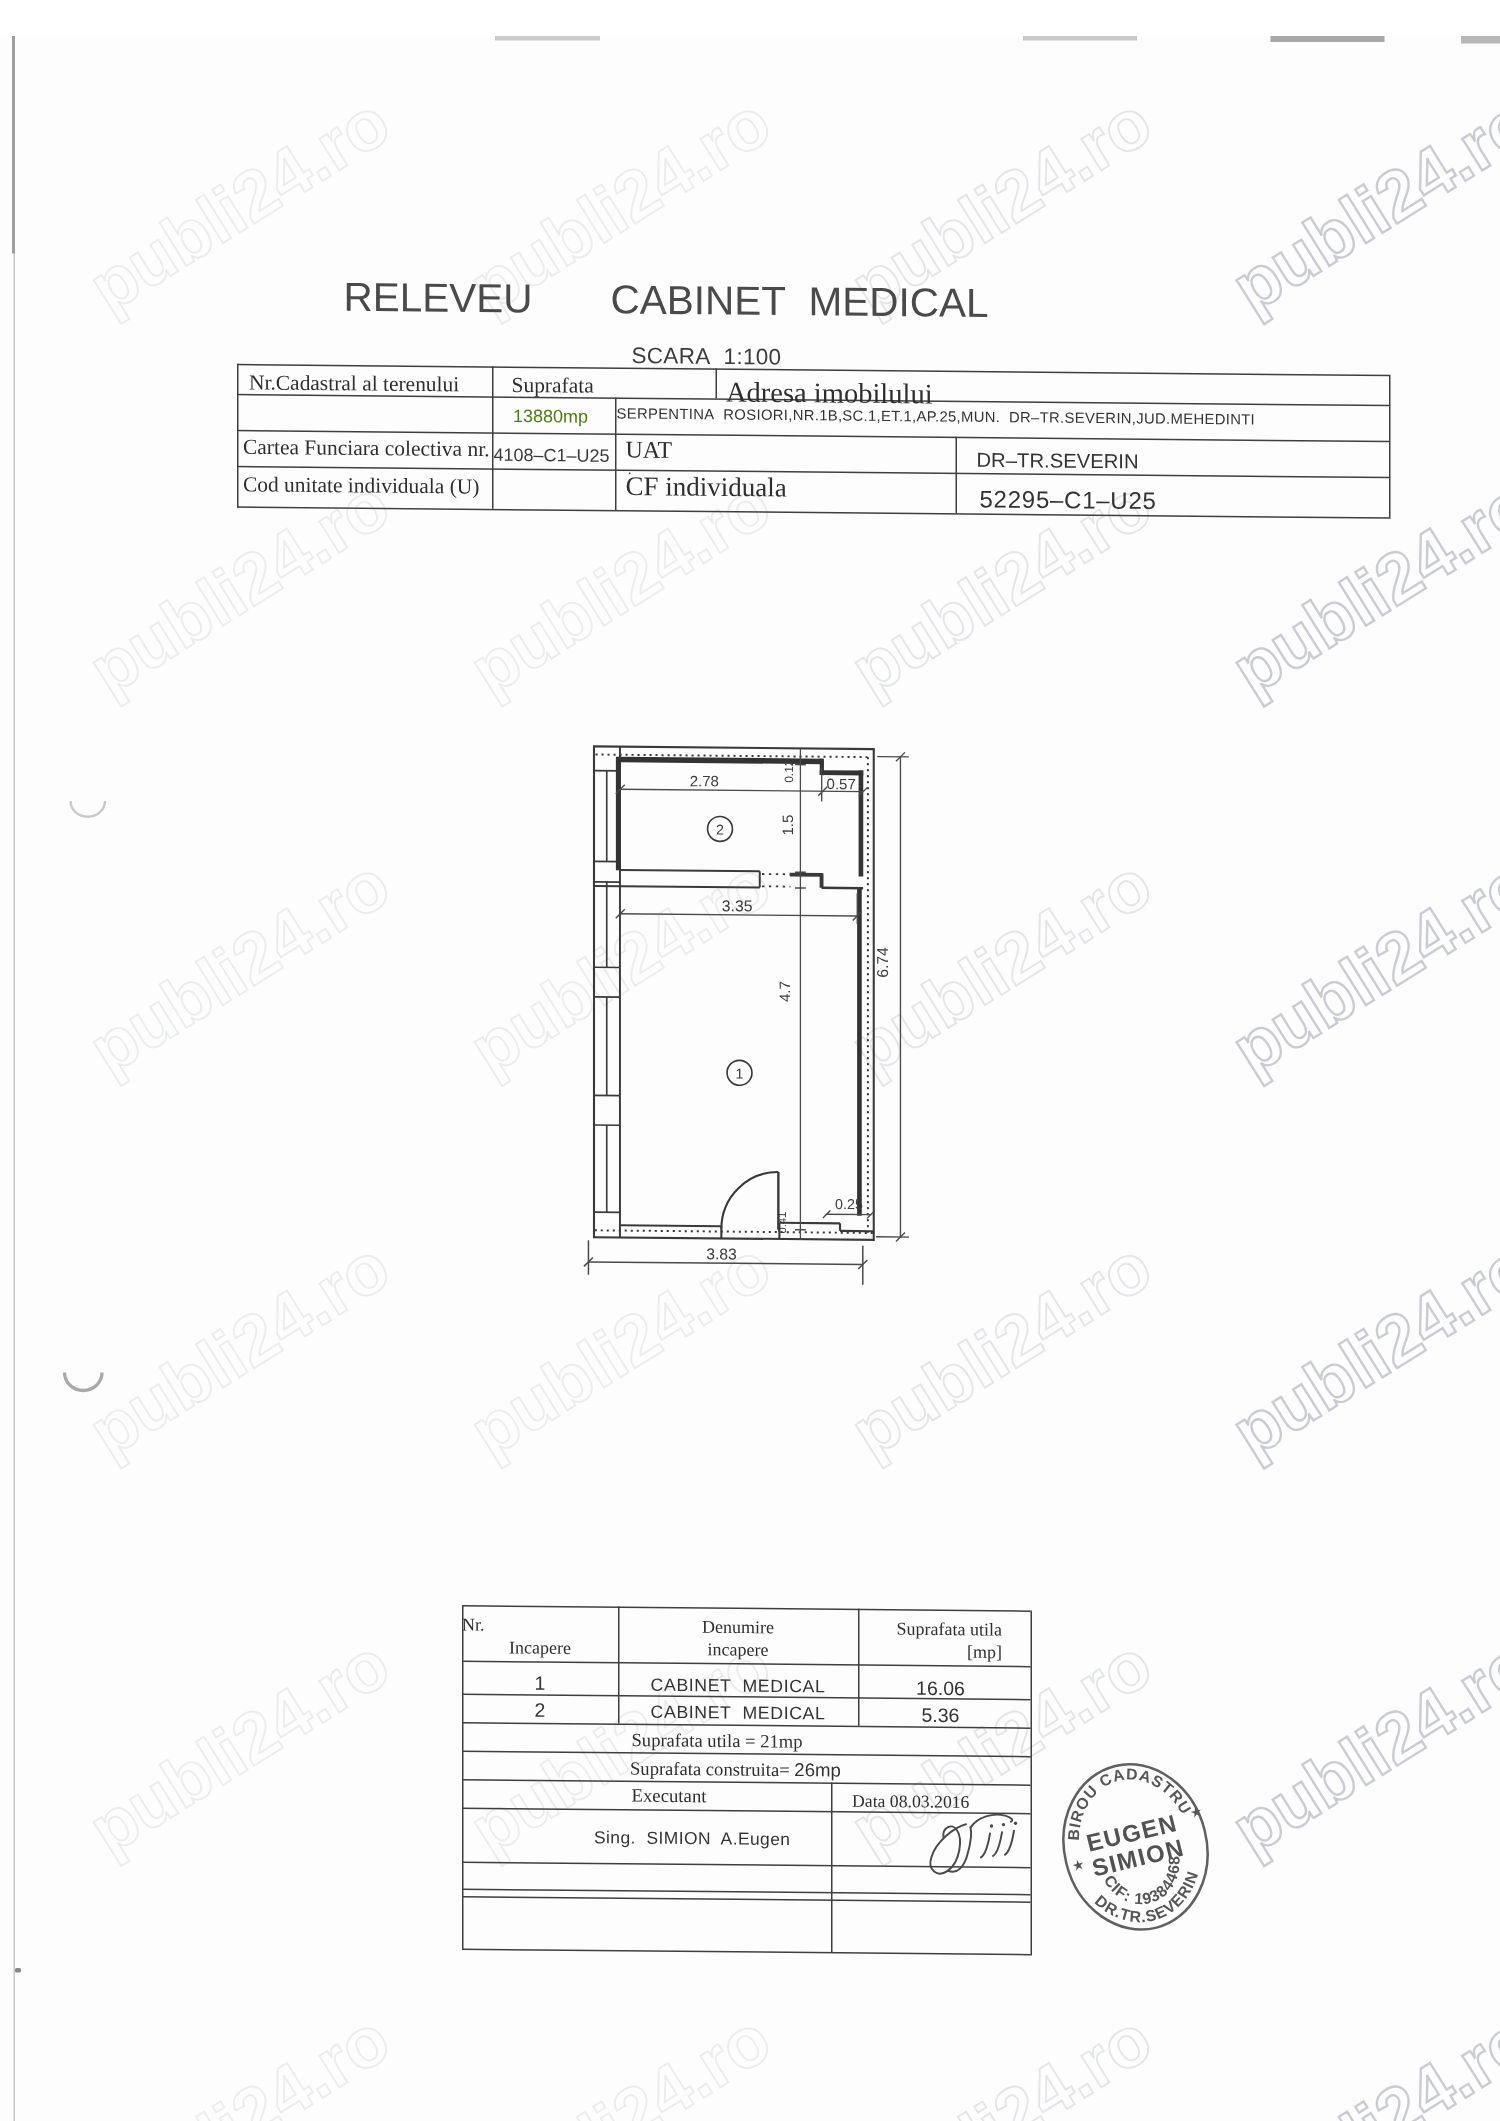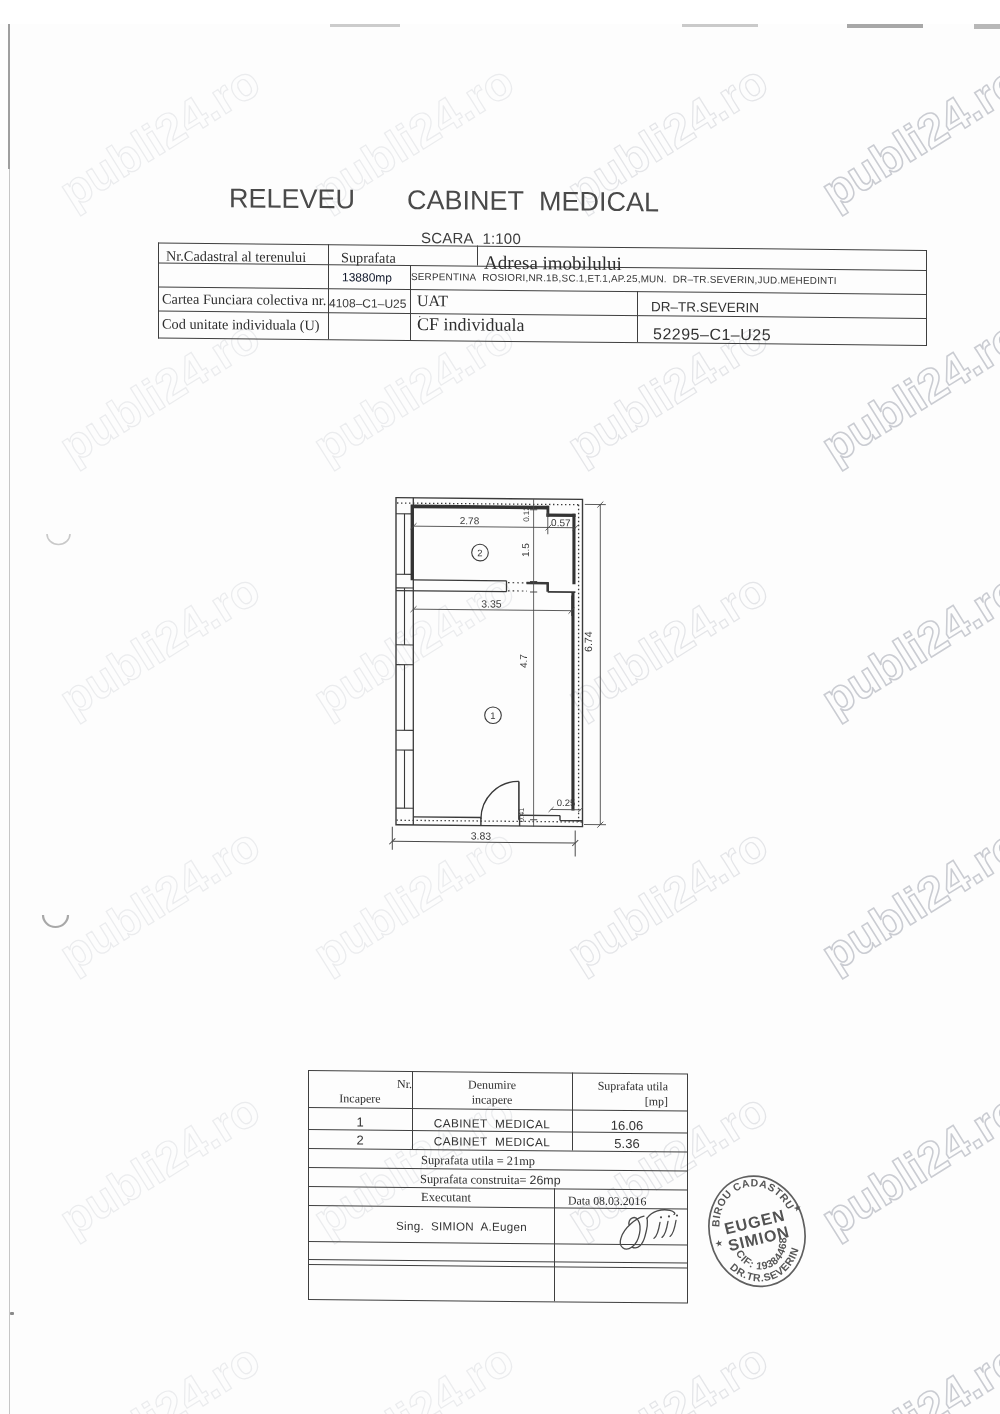--- a/index.html
+++ b/index.html
@@ -84,21 +84,21 @@
     <div class="ln" style="left:158px;top:217px;width:1.3px;height:96px"></div>
     <div class="ln" style="left:926px;top:217px;width:1.3px;height:96px"></div>
     <div class="ln" style="left:327.5px;top:217px;width:1.2px;height:95px"></div>
     <div class="ln" style="left:476.5px;top:217px;width:1.2px;height:19.6px"></div>
     <div class="ln" style="left:409.5px;top:236.6px;width:1.2px;height:75.4px"></div>
     <div class="ln" style="left:637px;top:260.5px;width:1.2px;height:51.5px"></div>
 
     <div class="t serif" style="left:166px;top:222px;font-size:14.3px">Nr.Cadastral al terenului</div>
     <div class="t serif" style="left:341px;top:222px;font-size:14.3px">Suprafata</div>
     <div class="t serif" style="left:484px;top:222.5px;font-size:19px">Adresa imobilului</div>
-    <div class="t" style="left:342px;top:242.5px;font-size:12px;color:#0f172a">13880mp</div>
+    <div class="t" style="left:342px;top:242.5px;font-size:12px;color:#4d7c0f">13880mp</div>
     <div class="t" style="left:411px;top:243px;font-size:9.9px;color:#333;letter-spacing:0.22px">SERPENTINA&nbsp; ROSIORI,NR.1B,SC.1,ET.1,AP.25,MUN.&nbsp; DR–TR.SEVERIN,JUD.MEHEDINTI</div>
     <div class="t serif" style="left:162px;top:264.5px;font-size:14.3px">Cartea Funciara colectiva nr.</div>
     <div class="t" style="left:329px;top:269px;font-size:12px;color:#3a3a3a">4108–C1–U25</div>
     <div class="t serif" style="left:417px;top:264px;font-size:16px">UAT</div>
     <div class="t serif" style="left:418.5px;top:280px;font-size:10px">.</div>
     <div class="t" style="left:651px;top:269px;font-size:13.5px;color:#333;letter-spacing:0px">DR–TR.SEVERIN</div>
     <div class="t serif" style="left:162px;top:290px;font-size:14.3px">Cod unitate individuala (U)</div>
     <div class="t serif" style="left:417px;top:286px;font-size:18px">CF individuala</div>
     <div class="t" style="left:653px;top:295px;font-size:16px;color:#333;letter-spacing:0.5px">52295–C1–U25</div>
   </div>
@@ -264,21 +264,21 @@
     <div class="ln" style="left:308px;top:1214px;width:379px;height:1.2px"></div>
     <div class="ln" style="left:308px;top:1232px;width:379px;height:1.2px"></div>
     <div class="ln" style="left:308px;top:1237px;width:379px;height:1.2px"></div>
     <div class="ln" style="left:308px;top:1271.5px;width:379px;height:1.4px"></div>
     <div class="ln" style="left:308px;top:1042.5px;width:1.3px;height:230px"></div>
     <div class="ln" style="left:687px;top:1042.5px;width:1.3px;height:230px"></div>
     <div class="ln" style="left:412px;top:1042.5px;width:1.2px;height:78px"></div>
     <div class="ln" style="left:572px;top:1042.5px;width:1.2px;height:78px"></div>
     <div class="ln" style="left:554px;top:1158.8px;width:1.2px;height:113px"></div>
 
-    <div class="t serif" style="left:308px;top:1049px;width:104px;text-align:right;font-size:12px">Nr.</div>
+    <div class="t serif" style="left:308px;top:1049px;width:104px;text-align:left;font-size:12px">Nr.</div>
     <div class="t serif" style="left:308px;top:1064px;width:104px;text-align:center;font-size:12px">Incapere</div>
     <div class="t serif" style="left:412px;top:1049px;width:160px;text-align:center;font-size:12px">Denumire</div>
     <div class="t serif" style="left:412px;top:1064px;width:160px;text-align:center;font-size:12px">incapere</div>
     <div class="t serif" style="left:572px;top:1049px;width:96px;text-align:right;font-size:12px">Suprafata utila</div>
     <div class="t serif" style="left:572px;top:1064px;width:96px;text-align:right;font-size:12px">[mp]</div>
 
     <div class="t" style="left:308px;top:1086.5px;width:104px;text-align:center;font-size:13px;color:#333">1</div>
     <div class="t" style="left:412px;top:1088px;width:160px;text-align:center;font-size:11.8px;color:#333;letter-spacing:0.4px">CABINET&nbsp; MEDICAL</div>
     <div class="t" style="left:572px;top:1087.5px;width:110px;text-align:center;font-size:13px;color:#333">16.06</div>
 

